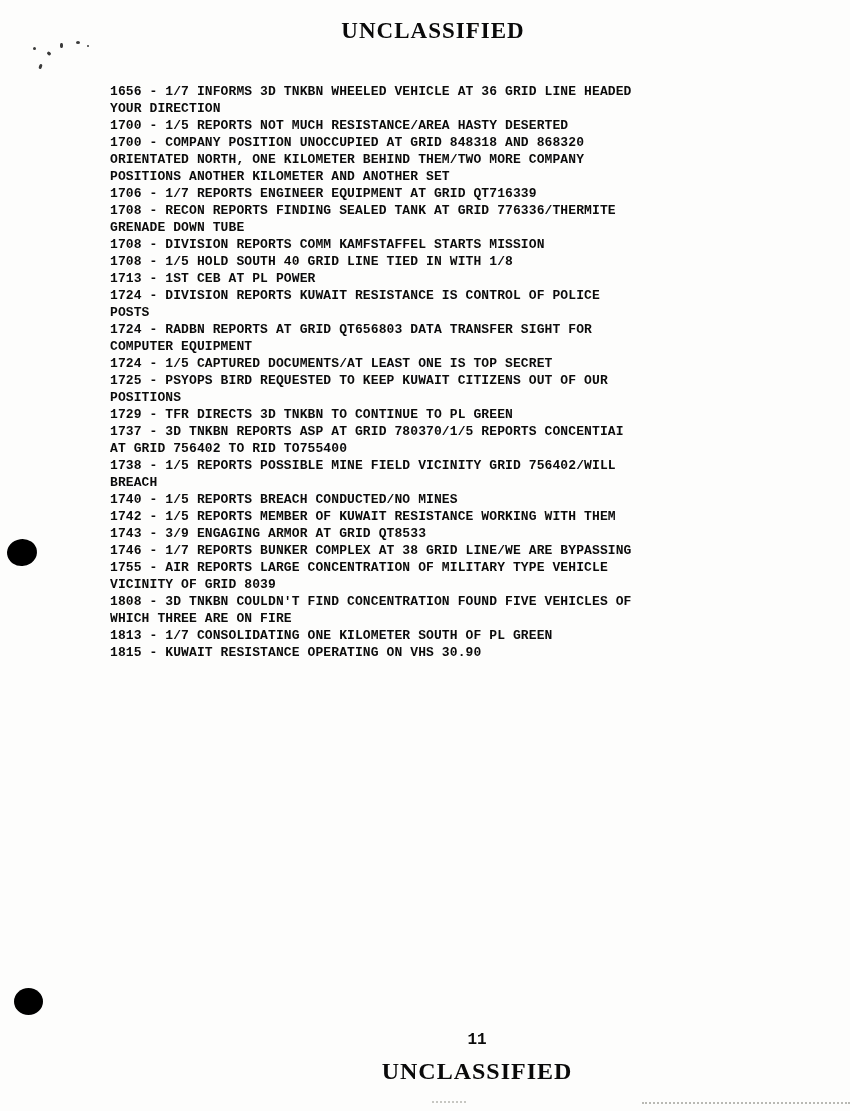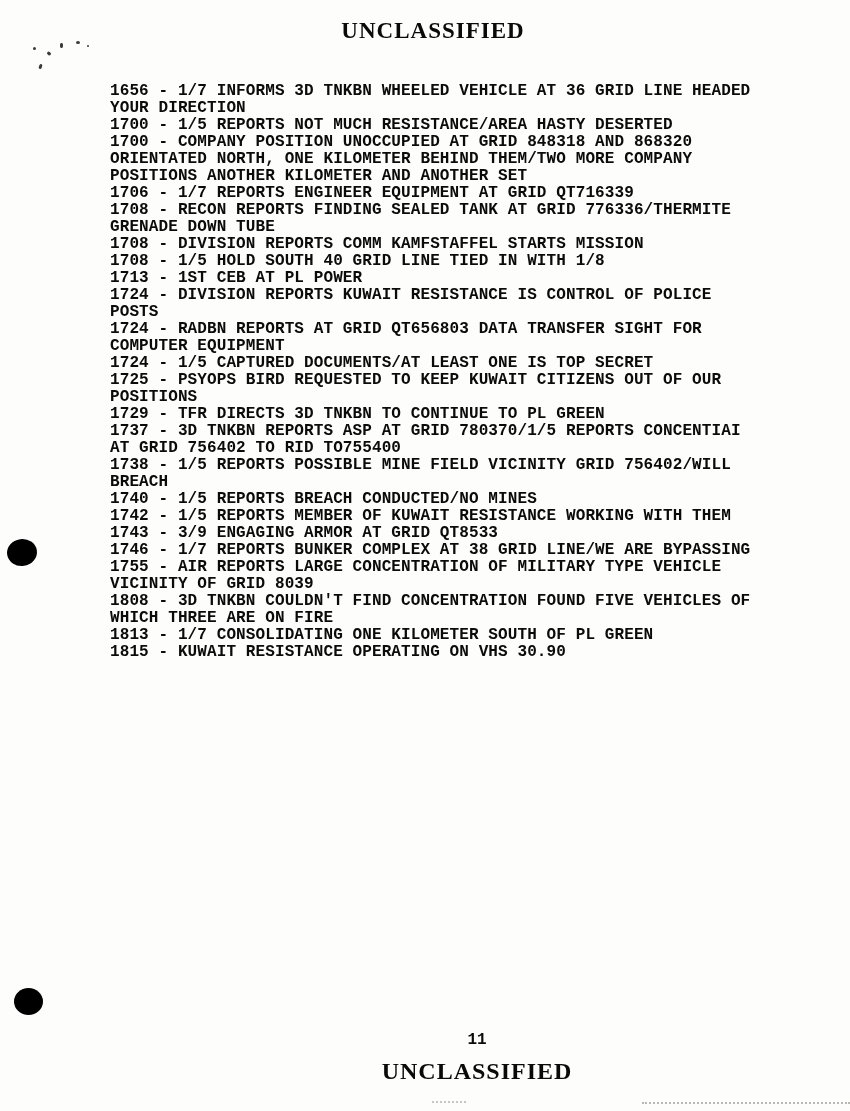--- a/index.html
+++ b/index.html
@@ -36,21 +36,21 @@
     top: 1058px;
     font-size: 24px;
     letter-spacing: 1px;
     transform: translateX(28px);
   }
   .log {
     position: absolute;
     left: 110px;
     top: 83px;
     width: 690px;
-    font-size: 16px;
+    font-size: 13px;
     line-height: 17px;
     font-weight: bold;
     letter-spacing: 0.1px;
     white-space: pre;
   }
   .log-line {
     height: 17px;
   }
   .page-number {
     position: absolute;

